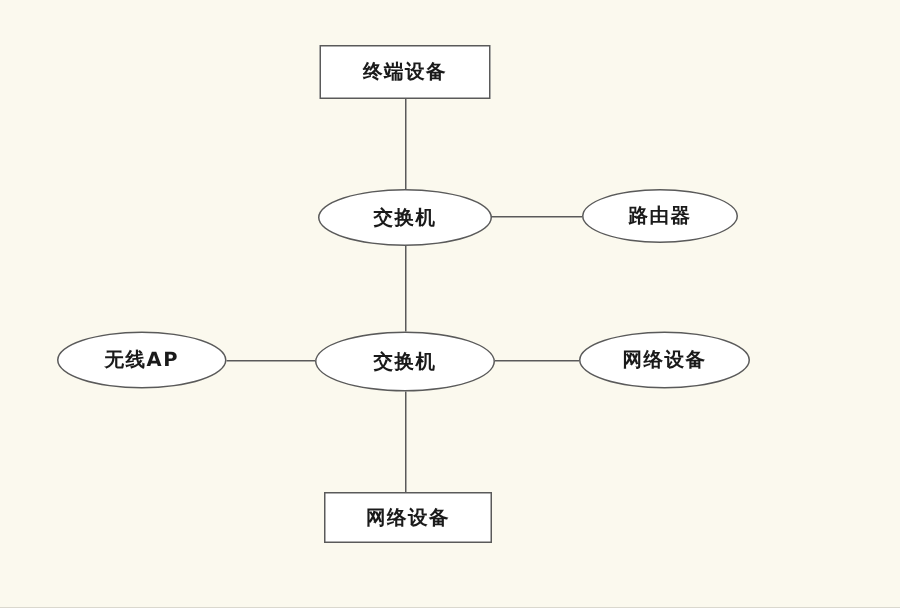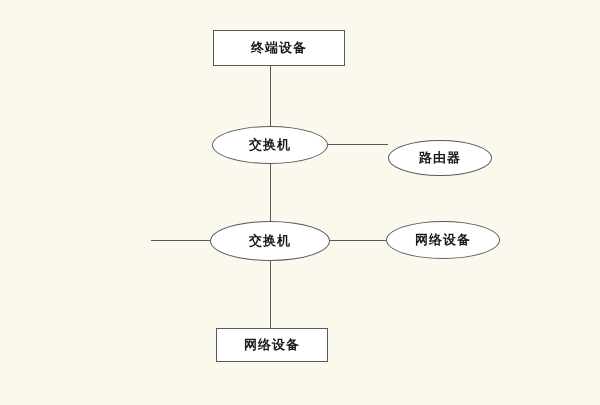--- a/index.html
+++ b/index.html
@@ -45,32 +45,35 @@
 
 <div class="canvas">
 
   <div class="edge v" style="left:270px; top:66px;  height:60px;"></div>
   <div class="edge h" style="left:327px; top:144px; width:61px;"></div>
   <div class="edge v" style="left:270px; top:164px; height:57px;"></div>
   <div class="edge h" style="left:151px; top:240px; width:59px;"></div>
   <div class="edge h" style="left:330px; top:240px; width:56px;"></div>
   <div class="edge v" style="left:270px; top:261px; height:67px;"></div>
 
-  <div class="node rect" style="left:213px; top:30px; width:132px; height:36px;">
+  <div class="node rect" style="left:213px; top:30px; width:114px; height:36px;">
     <span>终端设备</span>
   </div>
 
   <div class="node ellipse" style="left:212px; top:126px; width:116px; height:38px;">
     <span>交换机</span>
   </div>
 
-  <div class="node ellipse" style="left:388px; top:140px; width:104px; height:36px;font-family:Liberation Serif, serif;">
+  <div class="node ellipse" style="left:388px; top:126px; width:104px; height:36px;font-family:Liberation Serif, serif;">
     <span>路由器</span>
   </div>
 
+  <div class="node ellipse" style="left:38px; top:221px; width:113px; height:38px;">
+    <span>无线AP</span>
+  </div>
 
   <div class="node ellipse" style="left:210px; top:221px; width:120px; height:40px;">
     <span>交换机</span>
   </div>
 
   <div class="node ellipse" style="left:386px; top:221px; width:114px; height:38px;">
     <span>网络设备</span>
   </div>
 
   <div class="node rect" style="left:216px; top:328px; width:112px; height:34px;align-items:center;">

